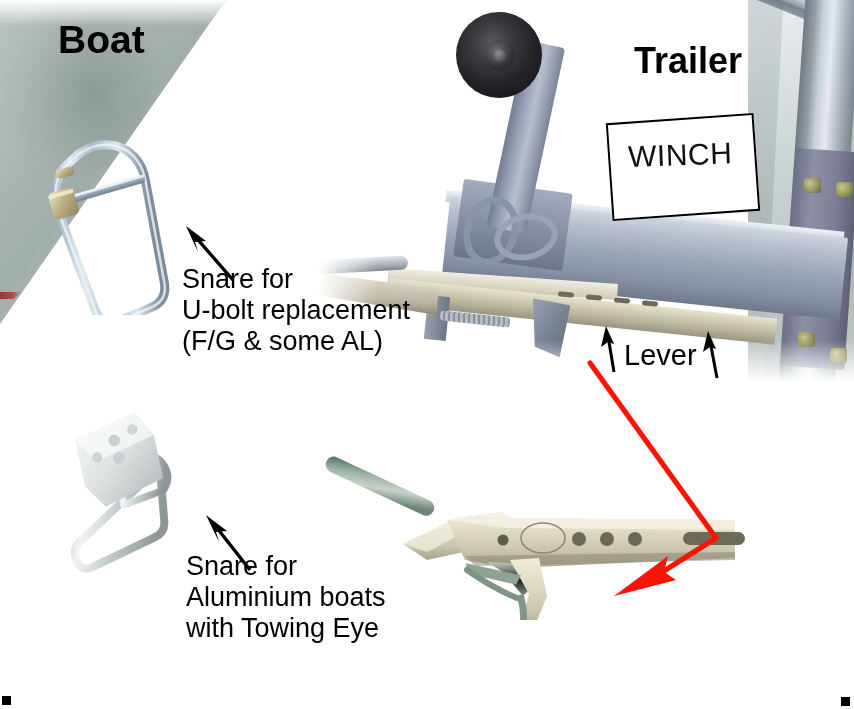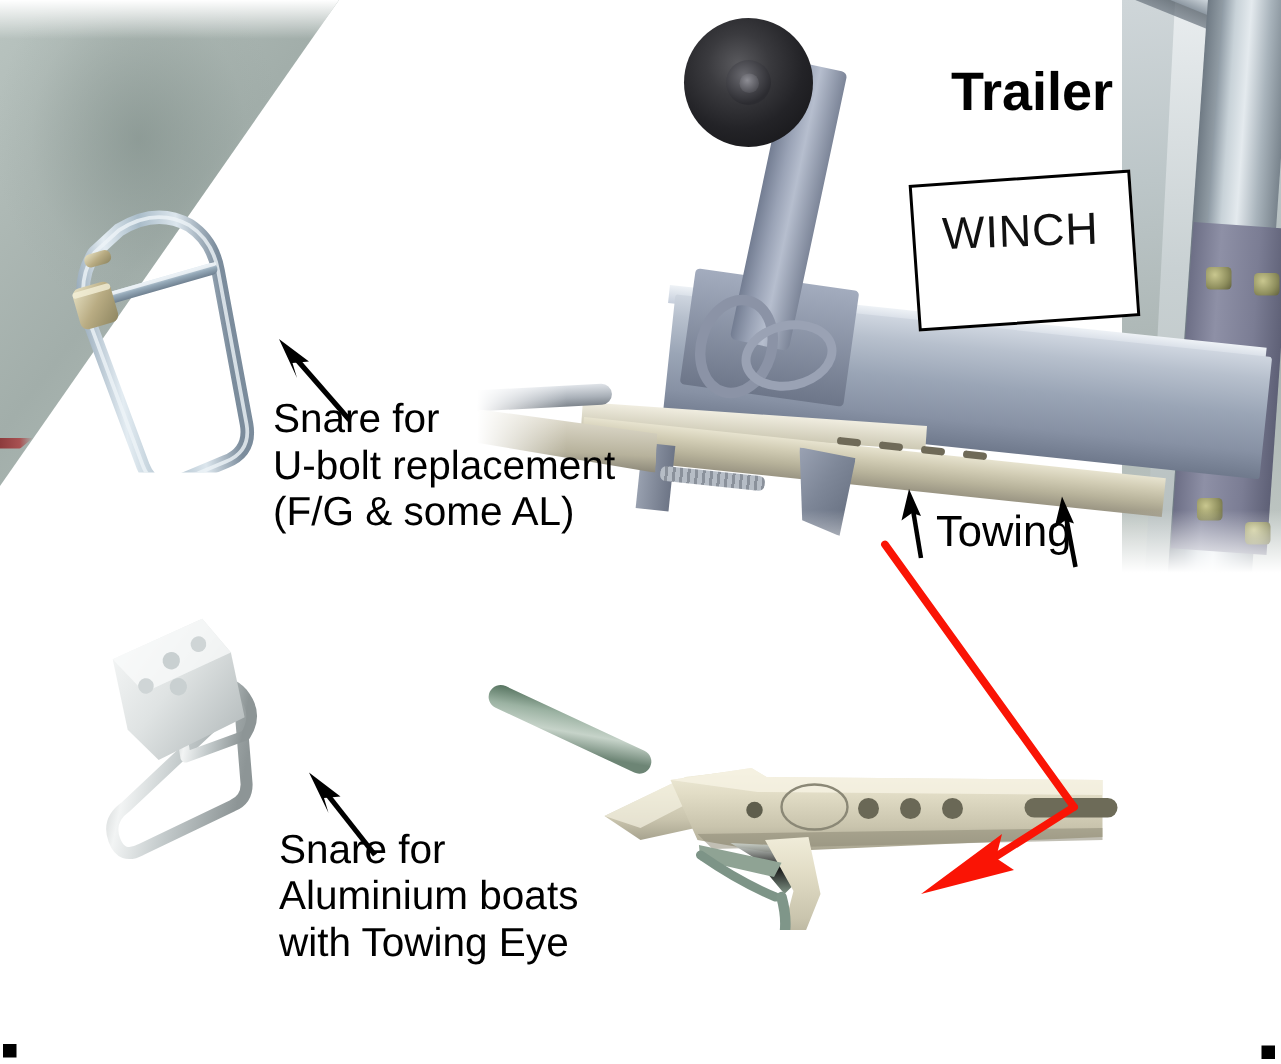--- a/index.html
+++ b/index.html
@@ -462,26 +462,27 @@
       <polyline points="590,363 716,538" fill="none" stroke="#fa1405" stroke-width="5.2" stroke-linejoin="round" stroke-linecap="round"></polyline>
       <polyline points="716,538 645,583" fill="none" stroke="#fa1405" stroke-width="5.2" stroke-linejoin="round" stroke-linecap="round"></polyline>
       <polygon points="614,596 668,556 664,572 676,580" fill="#fa1405"></polygon>
     </g>
   </svg>
 
   <div class="layer" id="winch-box">
     <span id="winch-label">WINCH</span>
   </div>
 
+  <div class="layer title" id="boat-title">Boat</div>
   <div class="layer title" id="trailer-title">Trailer</div>
 
   <div class="layer callout" id="snare1-text">Snare for
 U-bolt replacement
 (F/G &amp; some AL)</div>
   <div class="layer callout" id="snare2-text">Snare for
 Aluminium boats
 with Towing Eye</div>
-  <div class="layer callout" id="latch-label">Towing</div>
+  <div class="layer callout" id="latch-label">Lever</div>
 
   <div class="layer reg-mark" id="reg-bl"></div>
   <div class="layer reg-mark" id="reg-br"></div>
 
 </div>
 
 </body></html>

